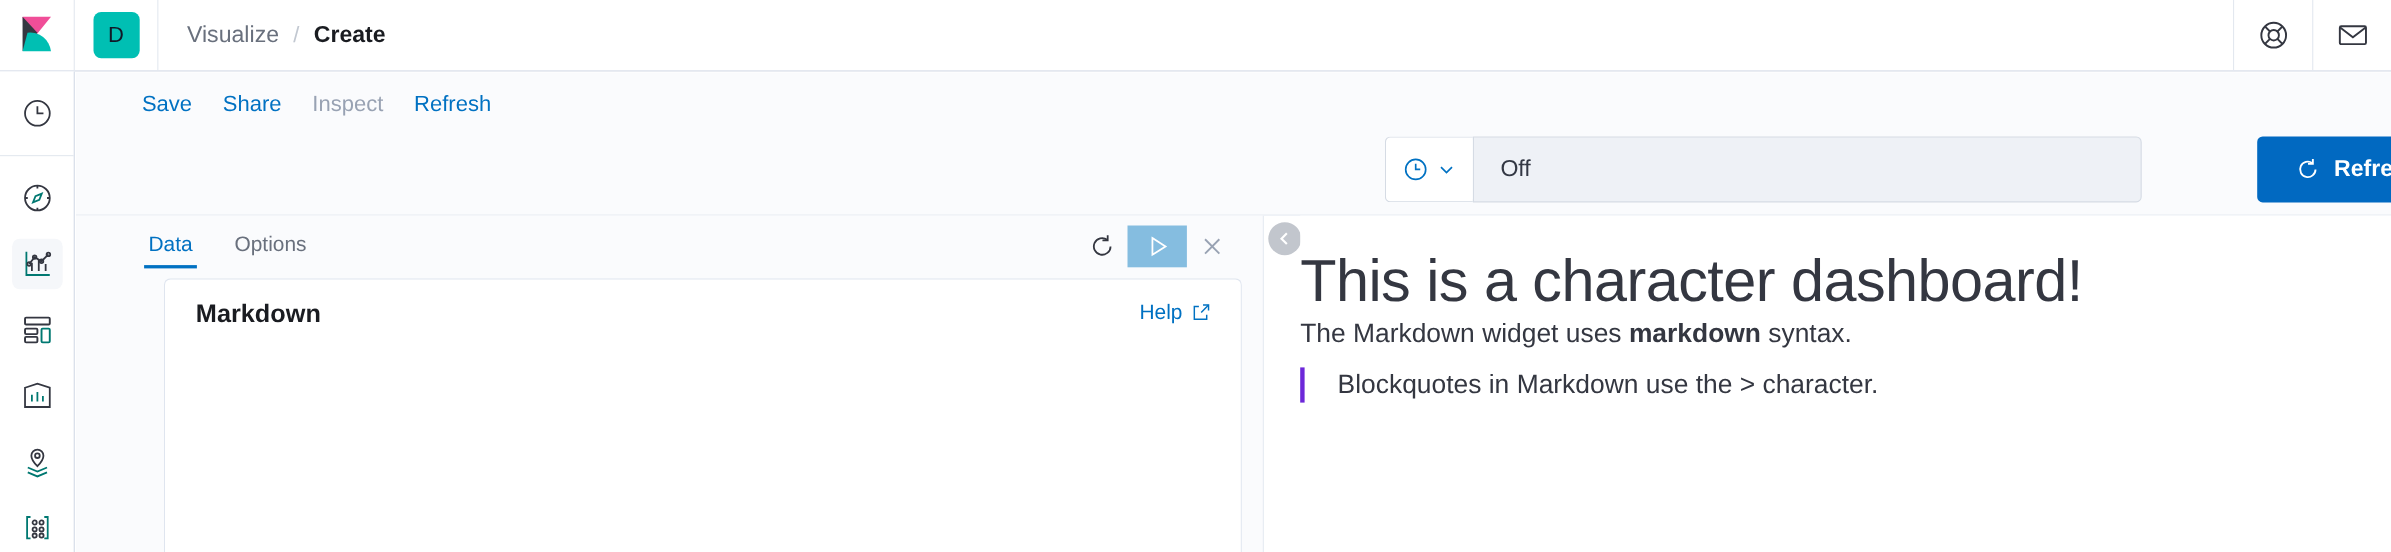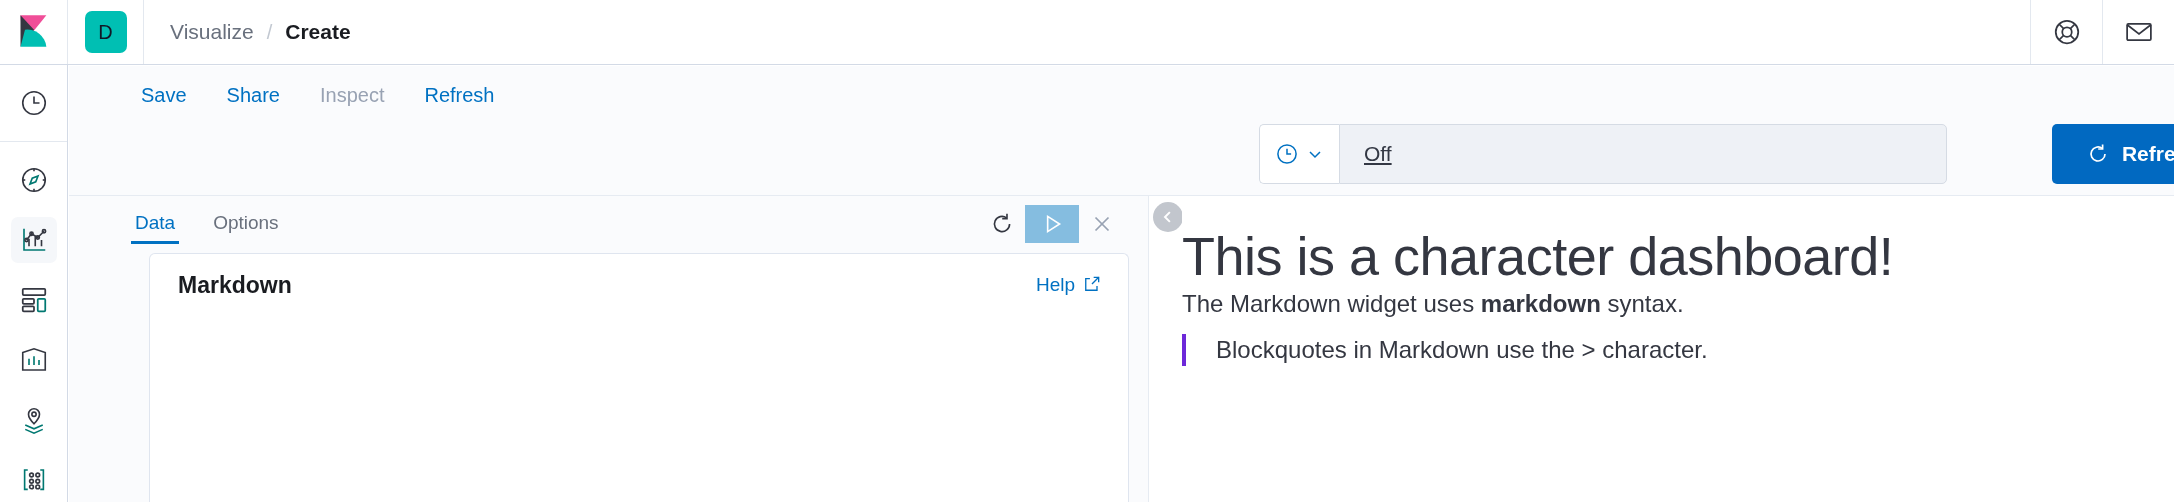--- a/index.html
+++ b/index.html
@@ -72,40 +72,40 @@
   .apptoolbar {
     position: absolute; top: 66px; left: 69px;
     width: 2105px; height: 130px;
     background: #fafbfd;
     border-bottom: 1px solid #e6ebf2;
   }
   .toolbar-links {
     position: absolute; top: 18px; left: 60px;
     display: flex; gap: 28px; font-size: 20px;
   }
-  .tlink { color: #0071c2; cursor: pointer; margin-left: 12px; }
+  .tlink { color: #0071c2; cursor: pointer; }
   .tlink.disabled { color: #98a2b3; cursor: default; }
 
   
   .timebar {
     position: absolute; top: 58px; left: 1190px;
     display: flex; align-items: stretch; height: 60px;
   }
   .time-quick {
     width: 80px; background:#ffffff;
     border: 1px solid #d5dbe4; border-right: none;
     border-radius: 5px 0 0 5px;
     display: flex; align-items: center; justify-content: center; gap: 5px;
   }
   .time-value {
     width: 608px; background: #eef1f6;
     border: 1px solid #d5dbe4;
     border-radius: 0 5px 5px 0;
     display: flex; align-items: center;
-    padding-left: 24px; font-size: 21px; color: #333844; text-decoration: underline;
+    padding-left: 24px; font-size: 21px; color: #333844;
   }
   .refresh-btn {
     position: absolute; top: 58px; left: 1983px;
     width: 182px; height: 60px;
     background: #0169c1; border-radius: 5px;
     display: flex; align-items: center; justify-content: center; gap: 12px;
     color: #ffffff; font-size: 21px; font-weight: 700; cursor: pointer;
   }
 
   

